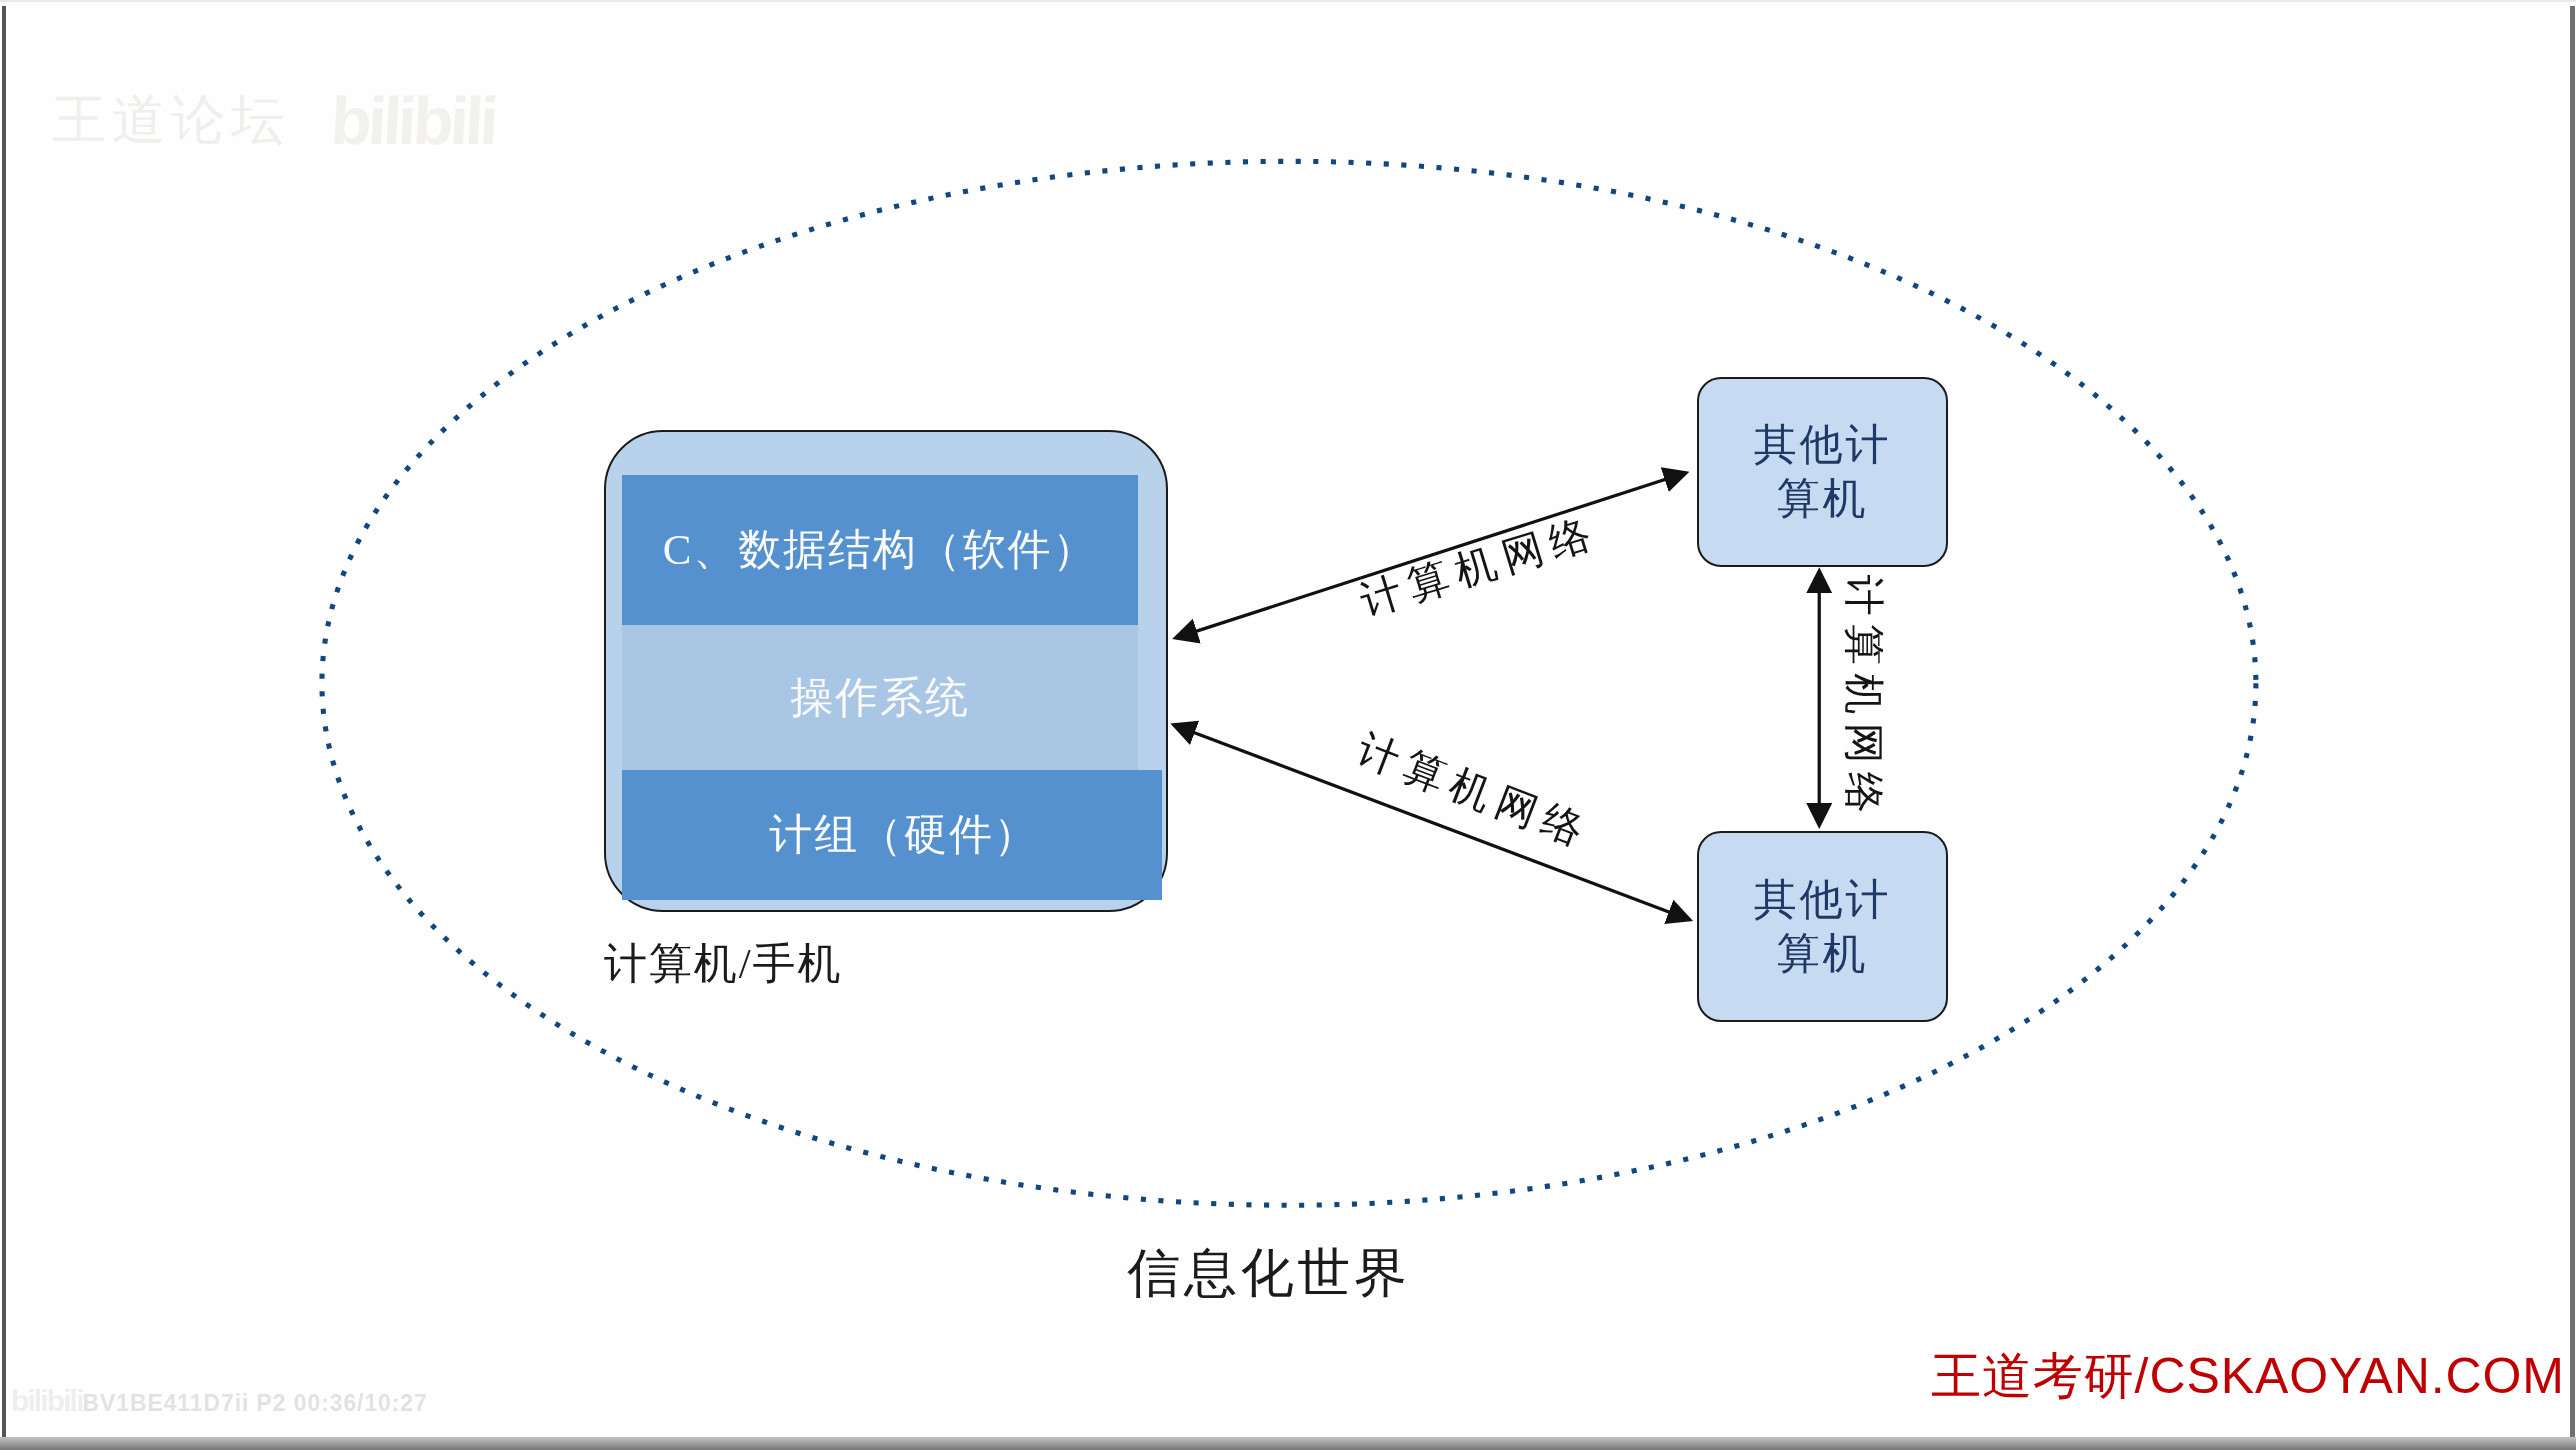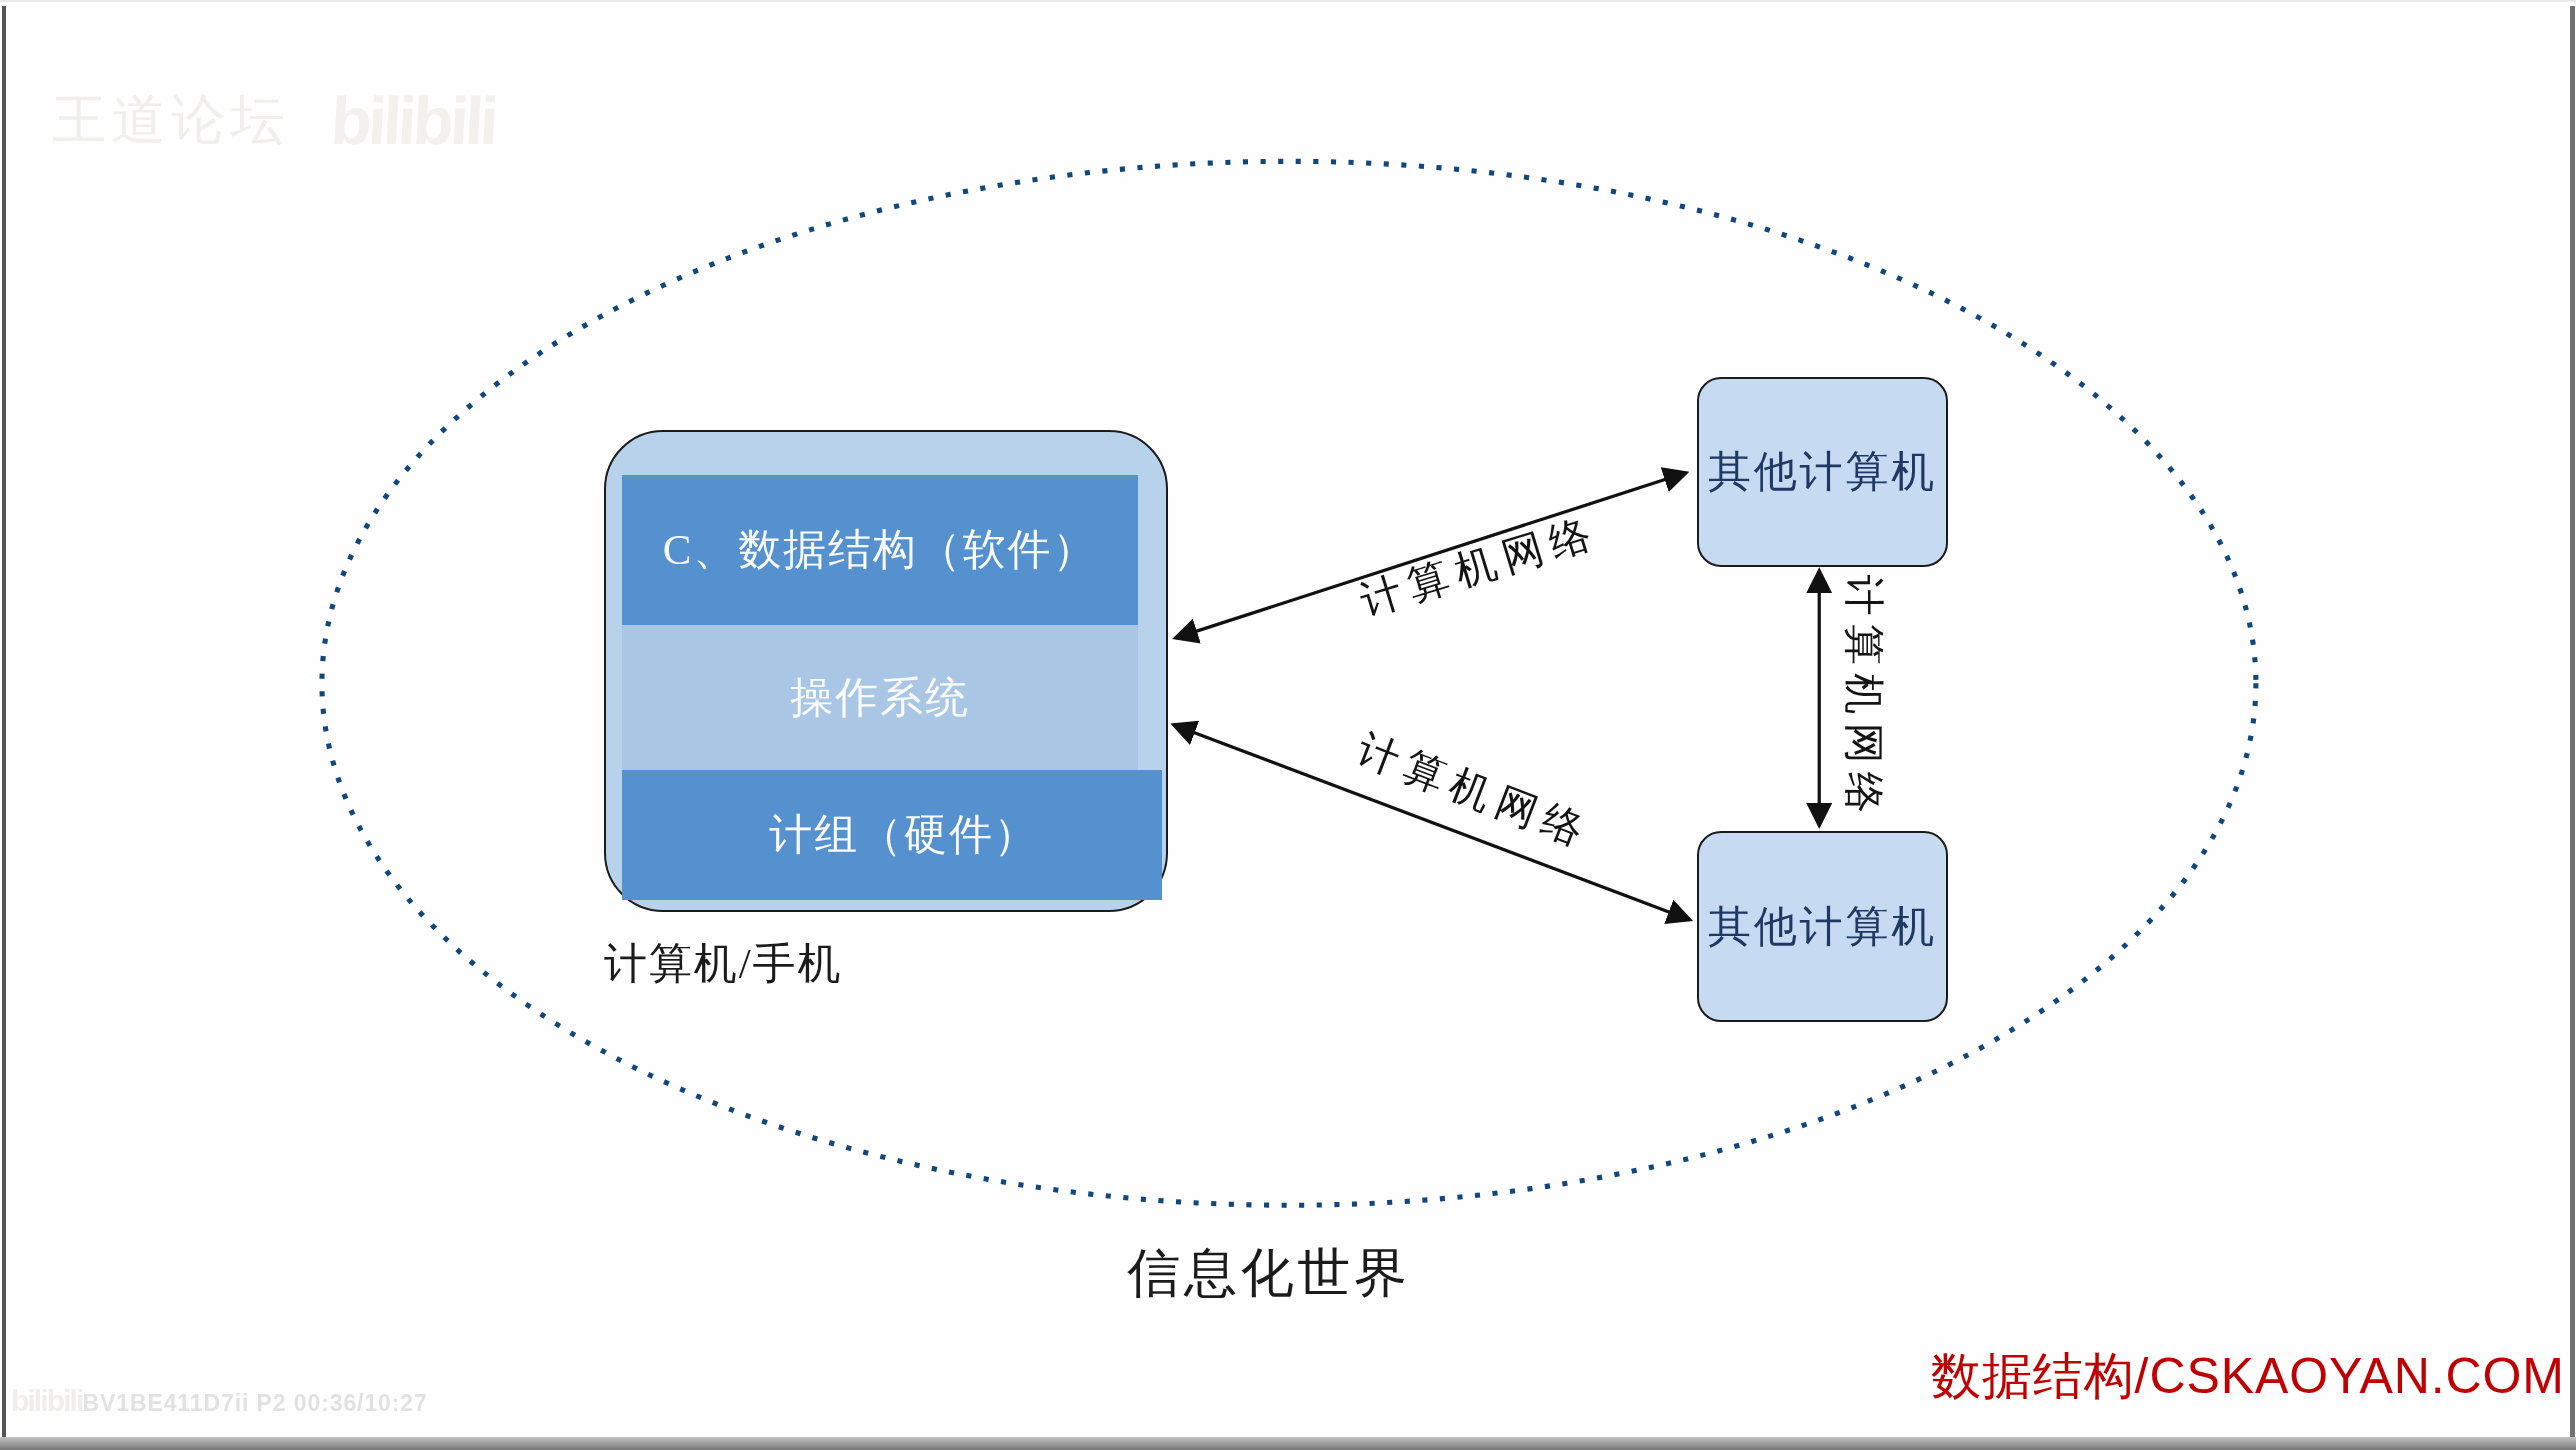--- a/index.html
+++ b/index.html
@@ -29,21 +29,21 @@
   }
   .layer-1{top:43px;height:150px;background:#5591cf;}
   .layer-2{top:193px;height:146px;background:#a9c6e5;}
   .layer-3{top:338px;height:130px;background:#5591cf;padding-left:24px;}
 
   .main-caption{left:604px;top:935px;width:560px;text-align:left;font-size:43px;letter-spacing:1.9px;}
 
   
   .node{
     width:247px;background:#c6daf2;border:2.8px solid #1b1b1b;border-radius:24px;
-    display:flex;flex-direction:row;align-items:center;justify-content:center;
+    display:flex;flex-direction:column;align-items:center;justify-content:center;
     color:#1f3864;font-size:43px;line-height:54px;letter-spacing:2.8px;text-align:center;
   }
   .node-top{left:1697px;top:377px;height:186px;}
   .node-bottom{left:1697px;top:831px;height:187px;}
 
   
   .net-label{
     width:399px;height:74px;line-height:74px;text-align:center;
     font-size:41px;letter-spacing:8.3px;color:#141414;white-space:nowrap;
   }
@@ -117,16 +117,16 @@
   <div class="abs wm-top-left">
     <span class="wm-site">王道论坛</span>
     <span class="wm-logo">bilibili</span>
   </div>
 
   <div class="abs wm-bottom-left">
     <span class="wm-logo-small">bilibili</span>
     <span class="wm-video-info">BV1BE411D7ii P2 00:36/10:27</span>
   </div>
 
-  <div class="abs wm-red">数据结构/CSKAOYAN.COM</div>
+  <div class="abs wm-red">王道考研/CSKAOYAN.COM</div>
 
 </div>
 
 
 </body></html>

